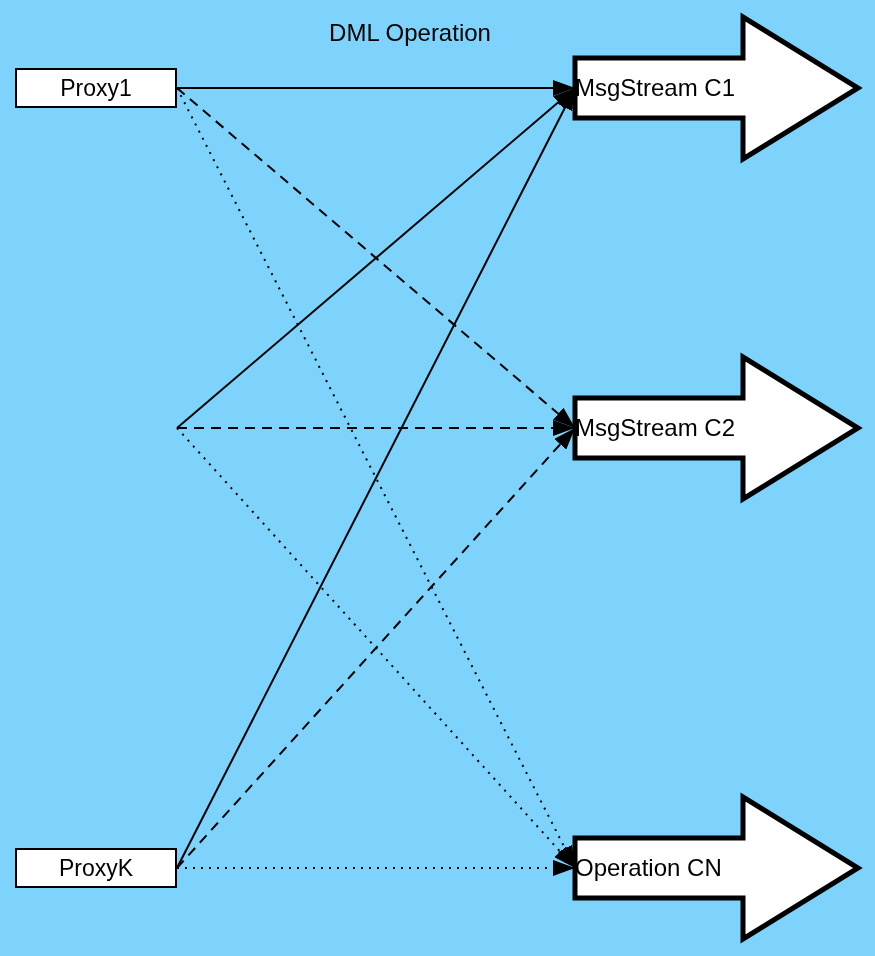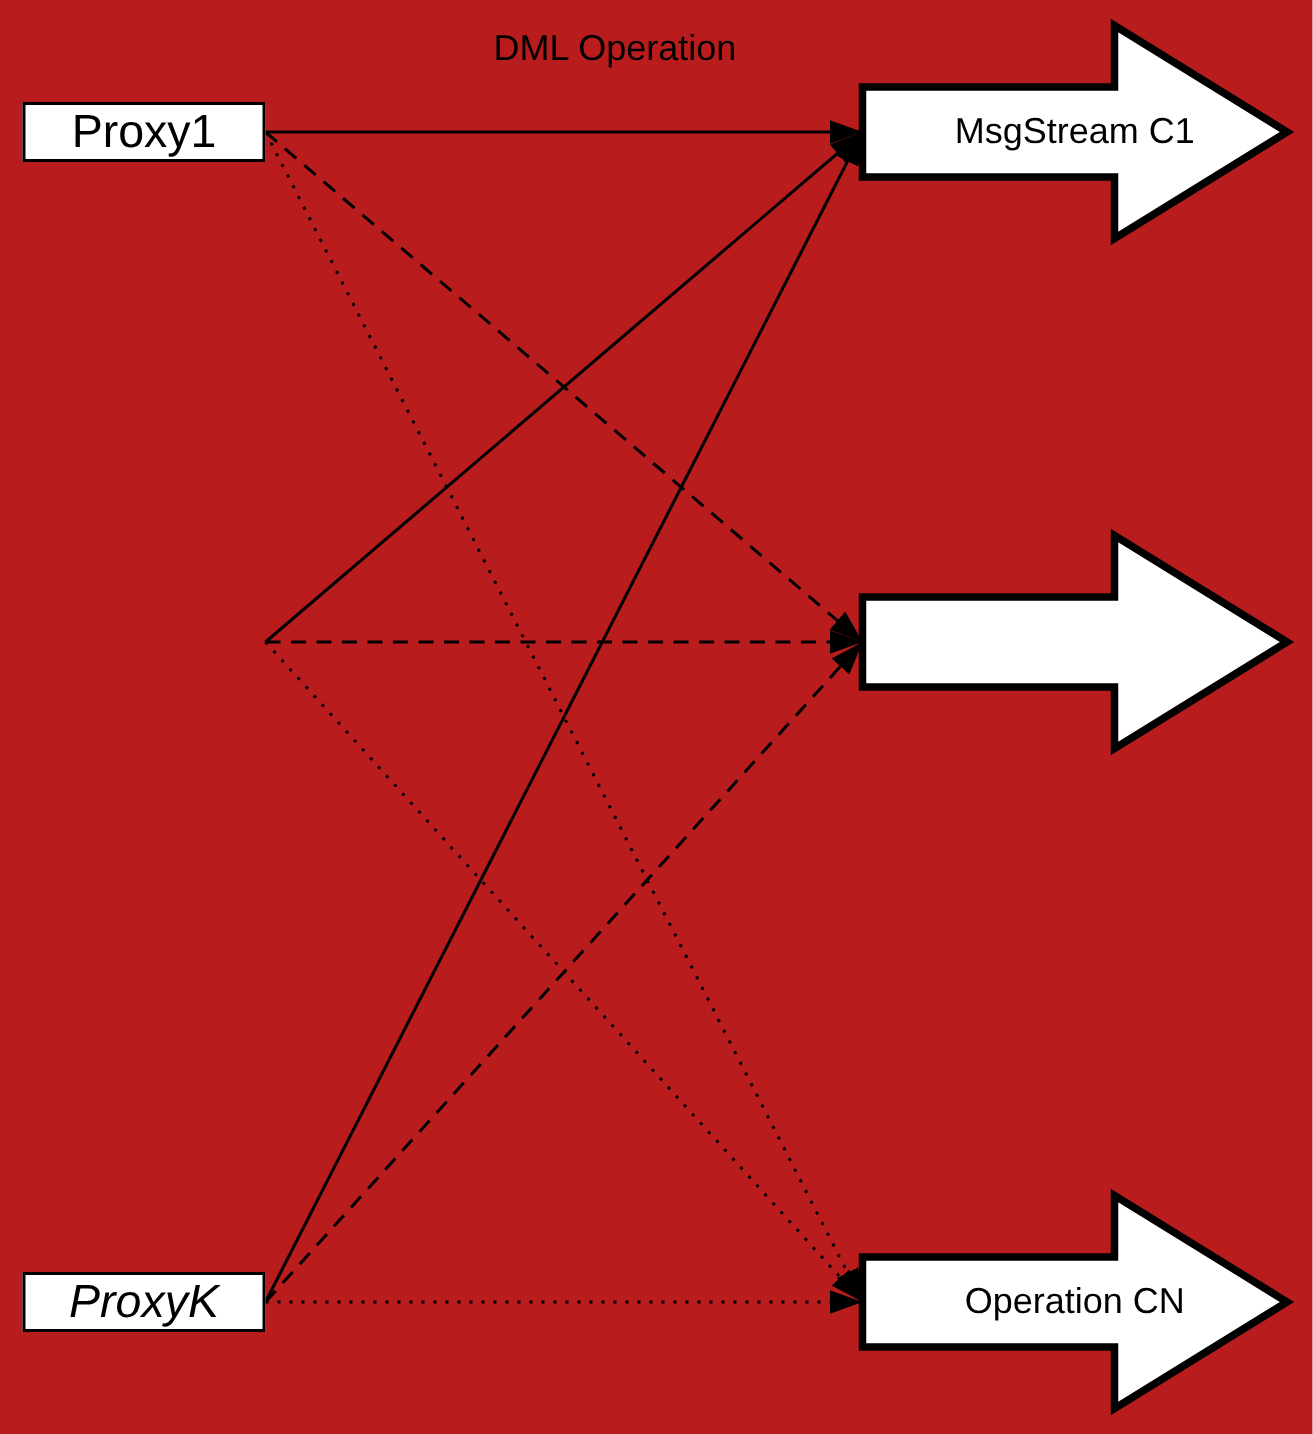--- a/index.html
+++ b/index.html
@@ -5,21 +5,21 @@
   html, body {
     margin: 0;
     padding: 0;
     background: #ffffff;
     font-family: "Liberation Sans", sans-serif;
   }
   .canvas {
     position: relative;
     width: 875px;
     height: 956px;
-    background: #b91c1c;
+    background: #7dd3fc;
     overflow: hidden;
   }
   .canvas svg {
     position: absolute;
     left: 0;
     top: 0;
   }
   .edge-title {
     position: absolute;
     left: 250px;
@@ -33,32 +33,32 @@
   .proxy {
     position: absolute;
     left: 15px;
     width: 162px;
     height: 40px;
     box-sizing: border-box;
     border: 2px solid #000000;
     background: #ffffff;
     text-align: center;
     line-height: 36px;
-    font-size: 31px;
+    font-size: 23px;
     color: #000000;
   }
   .proxy.pos-0 { top: 68px; }
   .proxy.pos-1 { top: 408px; }
-  .proxy.pos-2 { top: 848px; font-style: italic; }
+  .proxy.pos-2 { top: 848px; }
   .stream-label {
     position: absolute;
     left: 575px;
     width: 283px;
     height: 30px;
-    text-align: center;
+    text-align: left;
     line-height: 30px;
     font-size: 24px;
     color: #000000;
     pointer-events: none;
   }
   .stream-label.pos-0 { top: 73px; }
   .stream-label.pos-1 { top: 413px; }
   .stream-label.pos-2 { top: 853px; }
 </style>
 </head>
@@ -87,15 +87,16 @@
     </svg>
 
   <div class="edge-title">
     <div>DML Operation</div>
   </div>
 
   <div class="proxy pos-0">Proxy1</div>
   <div class="proxy pos-2">ProxyK</div>
 
   <div class="stream-label pos-0">MsgStream C1</div>
+  <div class="stream-label pos-1">MsgStream C2</div>
   <div class="stream-label pos-2">Operation CN</div>
 
 </div>
 
 </body></html>

